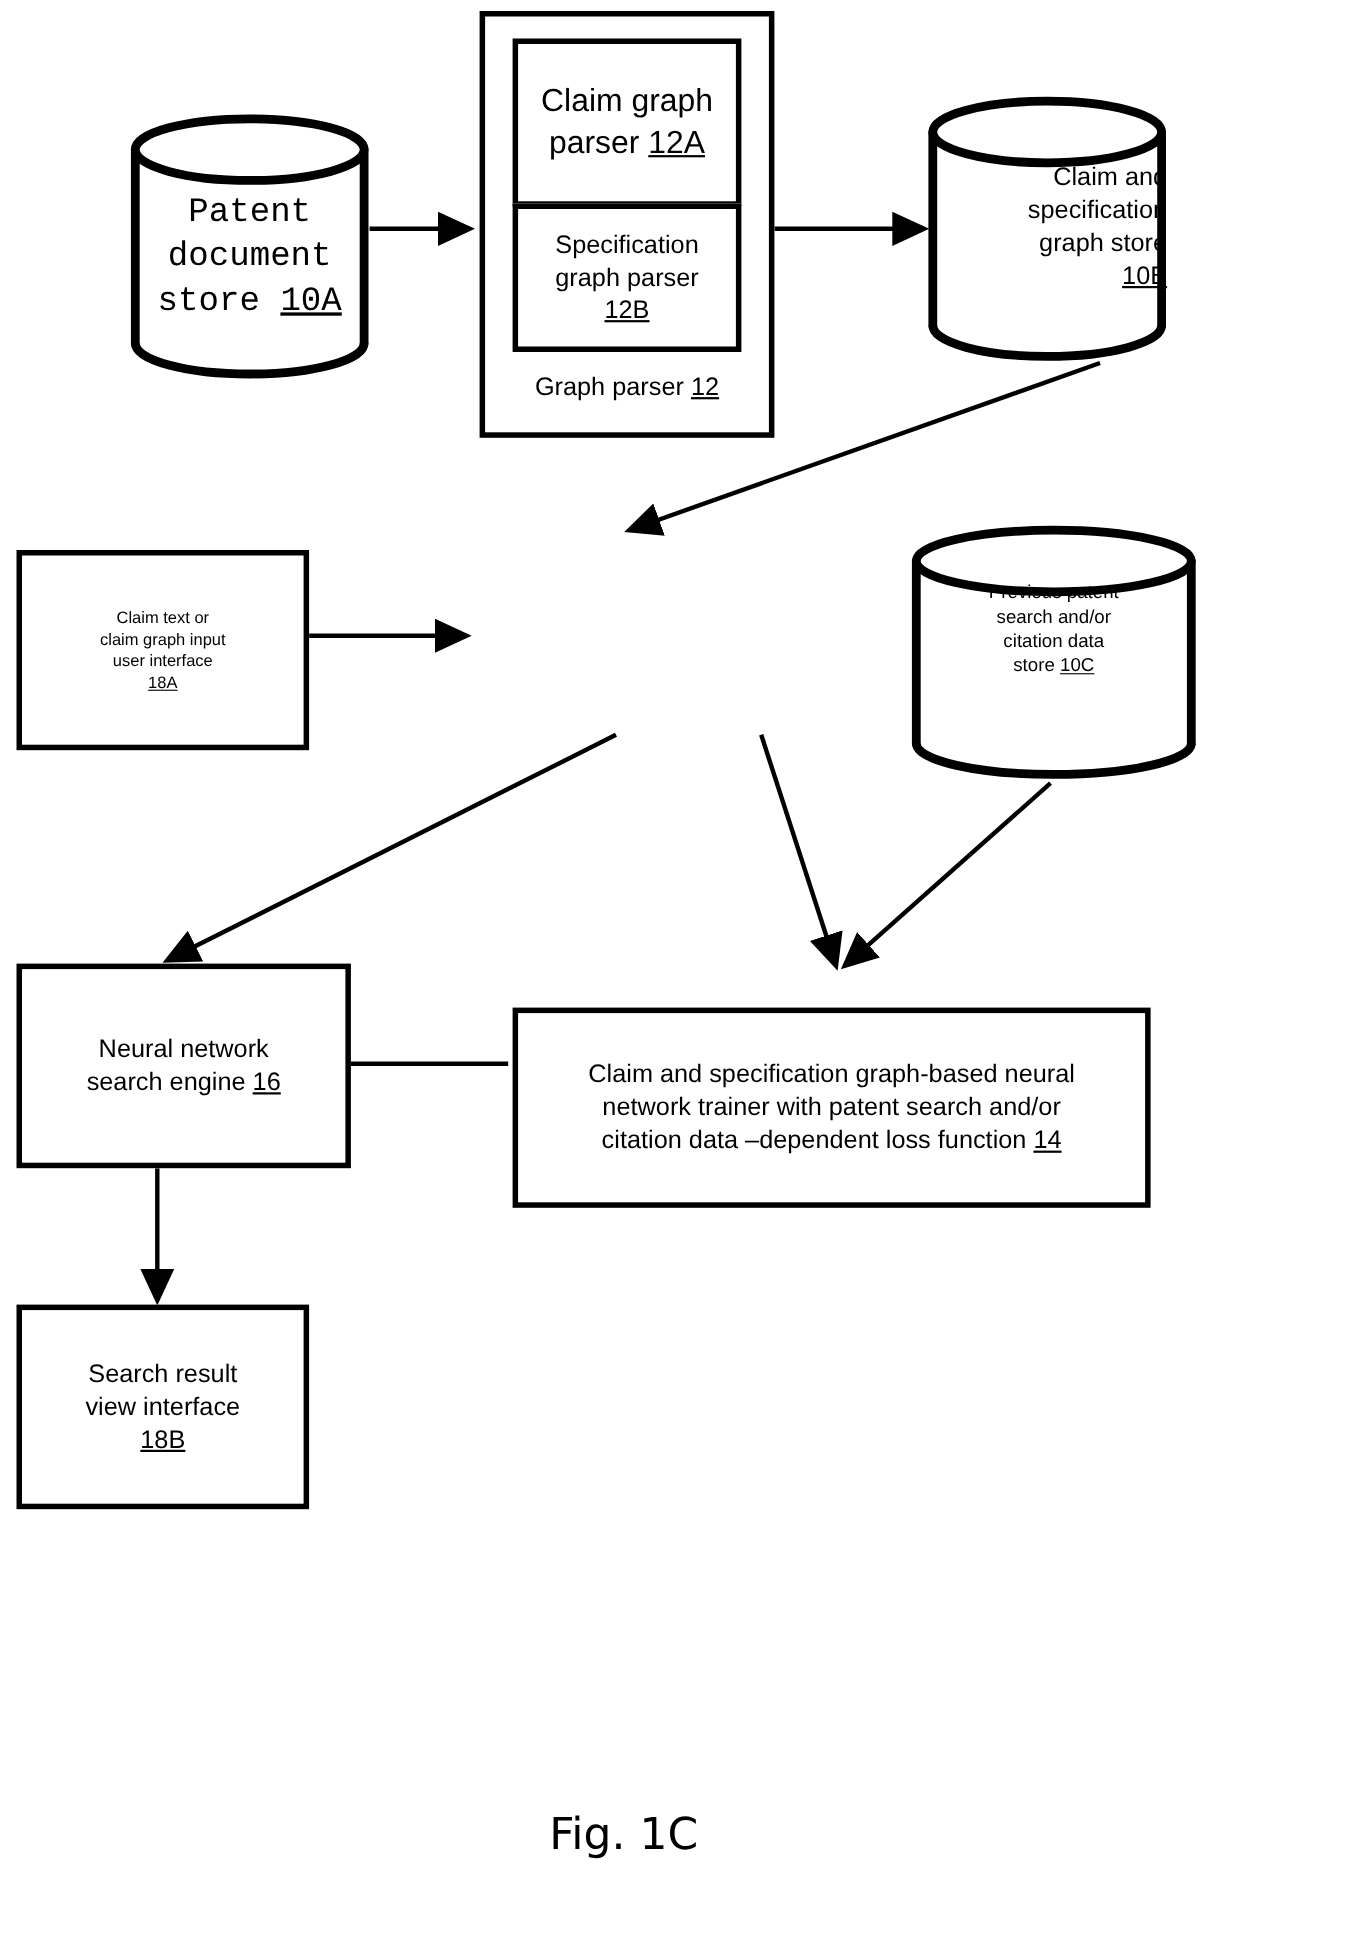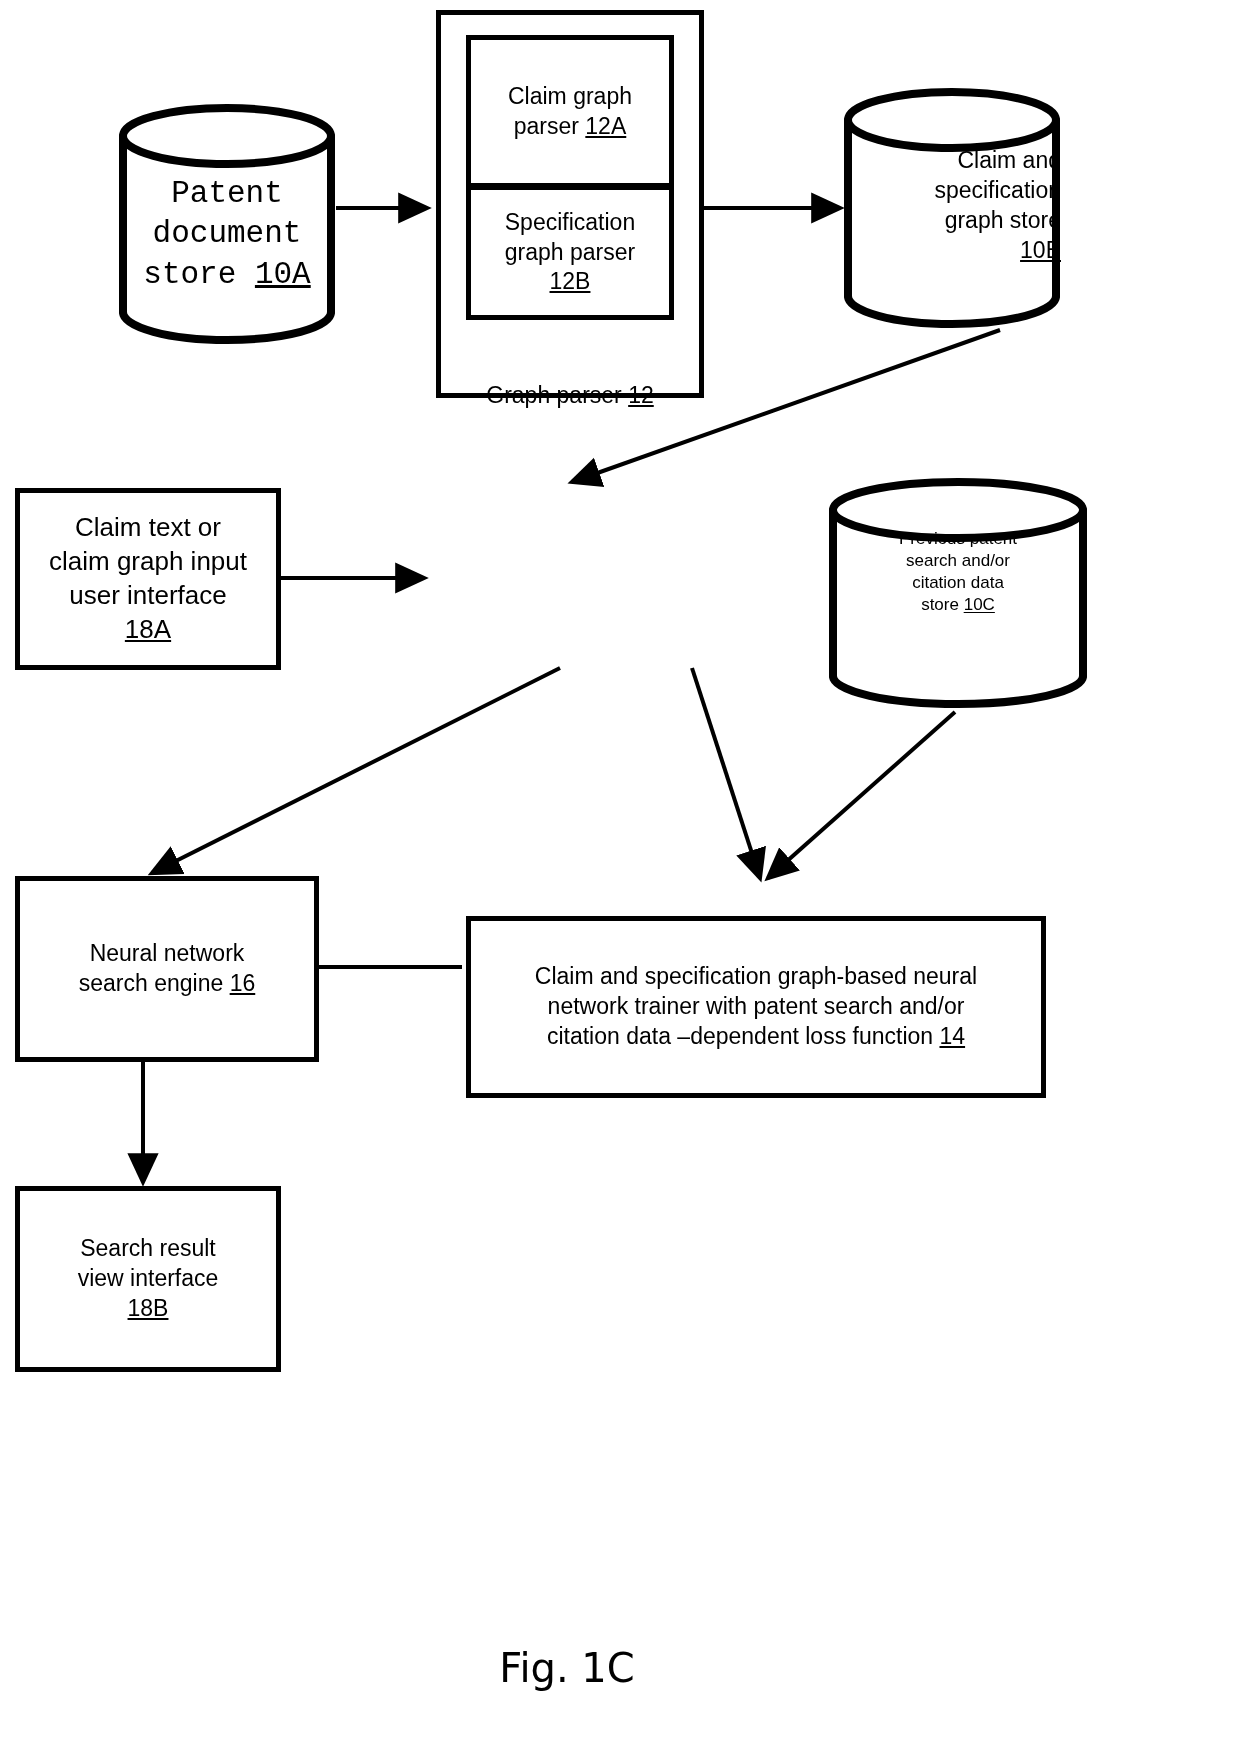--- a/index.html
+++ b/index.html
@@ -75,21 +75,20 @@
   .caption {
     position: absolute;
     text-align: center;
     font-family: "DejaVu Sans", sans-serif;
     z-index: 3;
   }
   .group-label {
     position: absolute;
     text-align: center;
     z-index: 4;
-    margin-top: 44px;
   }
 </style>
 </head>
 <body>
 
 <div id="page">
 
   <svg id="svg-layer" viewBox="0 0 1240 1763">
     <defs>
       <marker id="arrowhead" markerWidth="9" markerHeight="9" refX="7.2" refY="4.5" orient="auto" markerUnits="strokeWidth">
@@ -123,21 +122,21 @@
       <ellipse cx="109" cy="32" rx="104" ry="28" stroke="#000" stroke-width="8" fill="#ffffff"></ellipse>
       <path d="M5,208 A104,28 0 0 0 213,208" stroke="#000" stroke-width="8" fill="none"></path>
     </svg>
     <div class="cyl-label" style="top:70px;"><span>Patent
 document
 store </span><span class="u">10A</span></div>
   </div>
 
   <div class="node rect" style="left:436px; top:10px; width:268px; height:388px;"></div>
 
-  <div class="node rect-inner" style="left:466px; top:35px; width:208px; height:153px; font-size:23px;">
+  <div class="node rect-inner" style="left:466px; top:35px; width:208px; height:153px; font-size:29px;">
     <span class="txt"><span>Claim graph
 parser </span><span class="u">12A</span></span>
   </div>
 
   <div class="node rect-inner" style="left:466px; top:185px; width:208px; height:135px; font-size:23px;">
     <span class="txt"><span>Specification
 graph parser
 </span><span class="u">12B</span></span>
   </div>
 
@@ -149,21 +148,21 @@
       <path d="M213,32 L213,208" stroke="#000" stroke-width="8" fill="none" stroke-linecap="round"></path>
       <ellipse cx="109" cy="32" rx="104" ry="28" stroke="#000" stroke-width="8" fill="#ffffff"></ellipse>
       <path d="M5,208 A104,28 0 0 0 213,208" stroke="#000" stroke-width="8" fill="none"></path>
     </svg>
     <div class="cyl-label" style="top:58px;text-align:right;"><span>Claim and
 specification
 graph store
 </span><span class="u">10B</span></div>
   </div>
 
-  <div class="node rect" style="left:15px; top:488px; width:266px; height:182px; font-size:26px;">
+  <div class="node rect" style="left:15px; top:500px; width:266px; height:182px; font-size:15px;">
     <span class="txt"><span>Claim text or
 claim graph input
 user interface
 </span><span class="u">18A</span></span>
   </div>
 
 
   <div class="cyl" style="left:828px; top:478px; width:260px; height:232px; font-size:17px;">
     <svg width="260" height="232" viewBox="0 0 260 232">
       <path d="M5,32 L5,198" stroke="#000" stroke-width="8" fill="none" stroke-linecap="round"></path>

